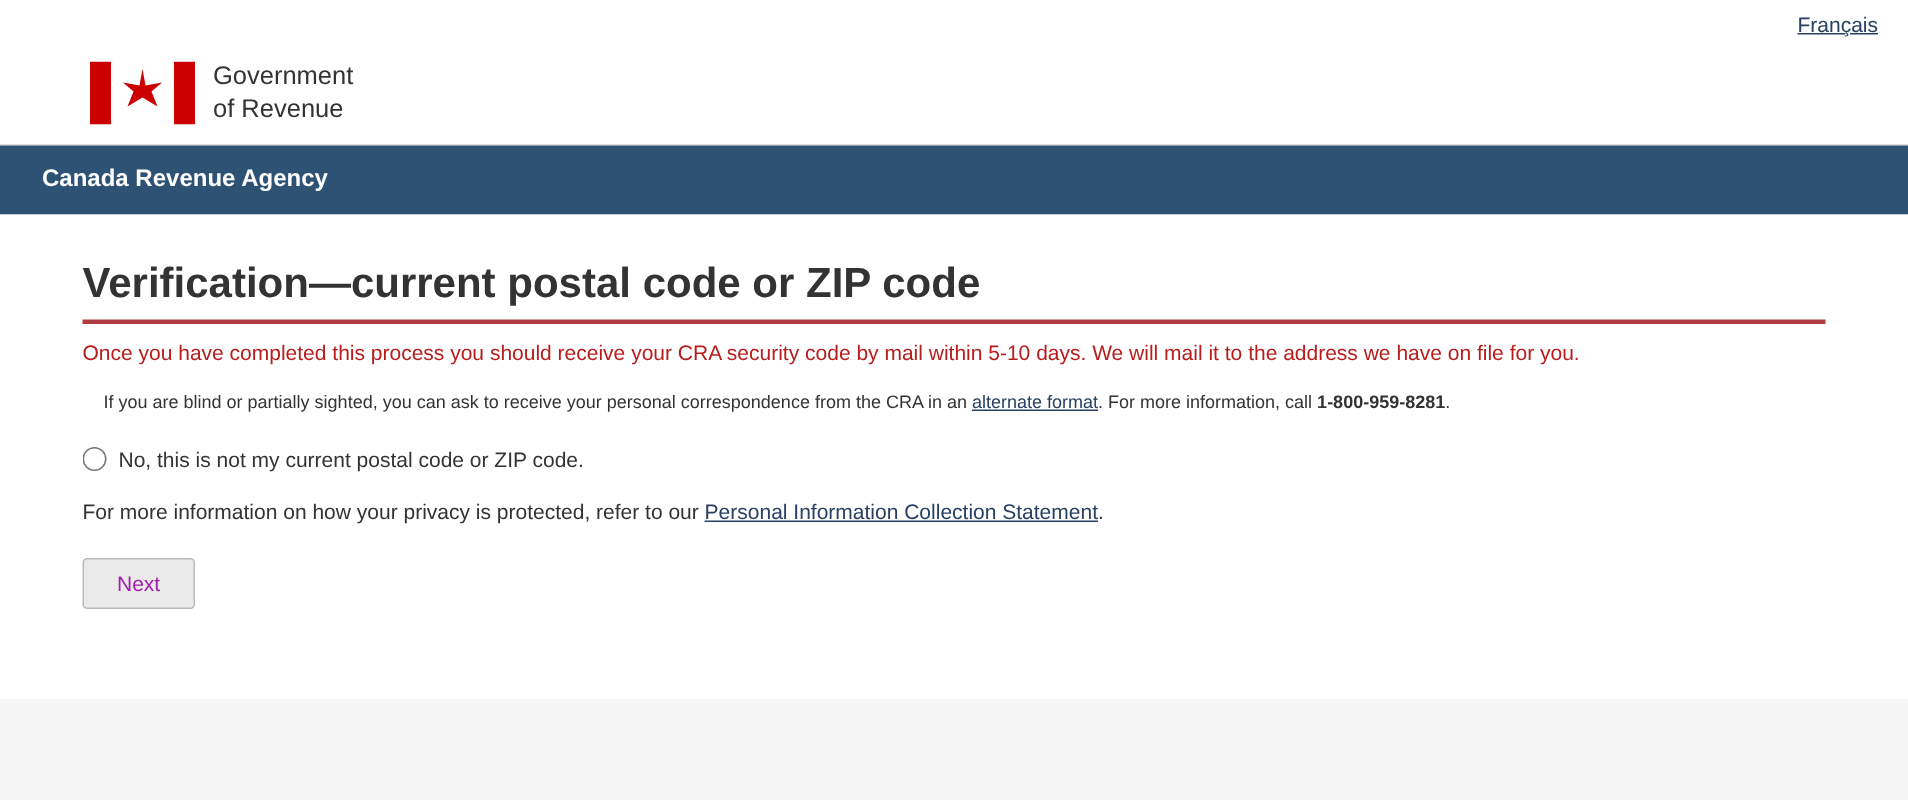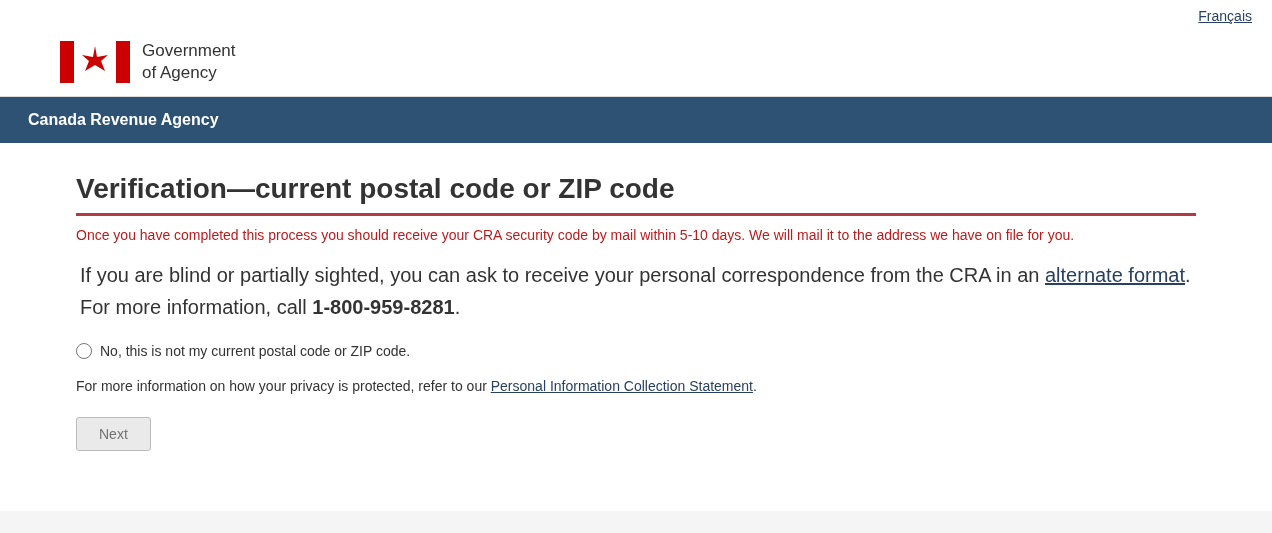--- a/index.html
+++ b/index.html
@@ -71,44 +71,44 @@
     }
 
     .nav-bar span {
       color: #fff;
       font-size: 16px;
       font-weight: bold;
     }
 
     .main-content {
       background: #fff;
-      padding: 30px 76px 60px;
+      padding: 30px 55px 60px;
       max-width: 1272px;
     }
 
     .page-title {
       font-size: 28px;
       font-weight: bold;
       color: #333;
       margin-bottom: 8px;
       padding-bottom: 8px;
       border-bottom: 3px solid #af3c43;
     }
 
     .description-text {
       margin: 2px 0;
       line-height: 1.6;
       font-size: 14px;
       color: #b91c1c;
     }
 
     .blind-text {
-      margin: 12px 4px 20px;
+      margin: 12px 14px 20px;
       line-height: 1.6;
-      font-size: 20px;
+      font-size: 12px;
       color: #333;
     }
 
     .blind-text a {
       color: #284162;
     }
 
     .radio-group {
       margin: 16px 0;
     }
@@ -144,21 +144,21 @@
       text-align: center;
     }
 
     .next-button {
       padding: 8px 22px;
       font-size: 14px;
       background: #eaeaea;
       border: 1px solid #bbb;
       border-radius: 3px;
       cursor: pointer;
-      color: #737373;
+      color: #a21caf;
     }
 
     .postal-code-blank {
       display: inline-block;
       width: 70px;
       border-bottom: 1px solid #333;
       margin: 0 4px;
       height: 14px;
     }
   </style>
@@ -175,21 +175,21 @@
       <svg class="flag-svg" viewBox="0 0 70 42" xmlns="http://www.w3.org/2000/svg">
         <rect x="0" y="0" width="14" height="42" fill="#cc0001"></rect>
         <rect x="14" y="0" width="42" height="42" fill="white"></rect>
         <rect x="56" y="0" width="14" height="42" fill="#cc0001"></rect>
         <polygon points="35,5 37,16 48,14 41,20 45,30 35,24 25,30 29,20 22,14 33,16" fill="#cc0001"></polygon>
       </svg>
     </div>
     <div class="gov-text">
       <div class="gov-text-en">
         <span>Government</span><br>
-        <span>of Agency</span>
+        <span>of Revenue</span>
       </div>
     </div>
   </div>
 </div>
 
 <div class="nav-bar">
   <span>Canada Revenue Agency</span>
 </div>
 
 <div class="main-content">

